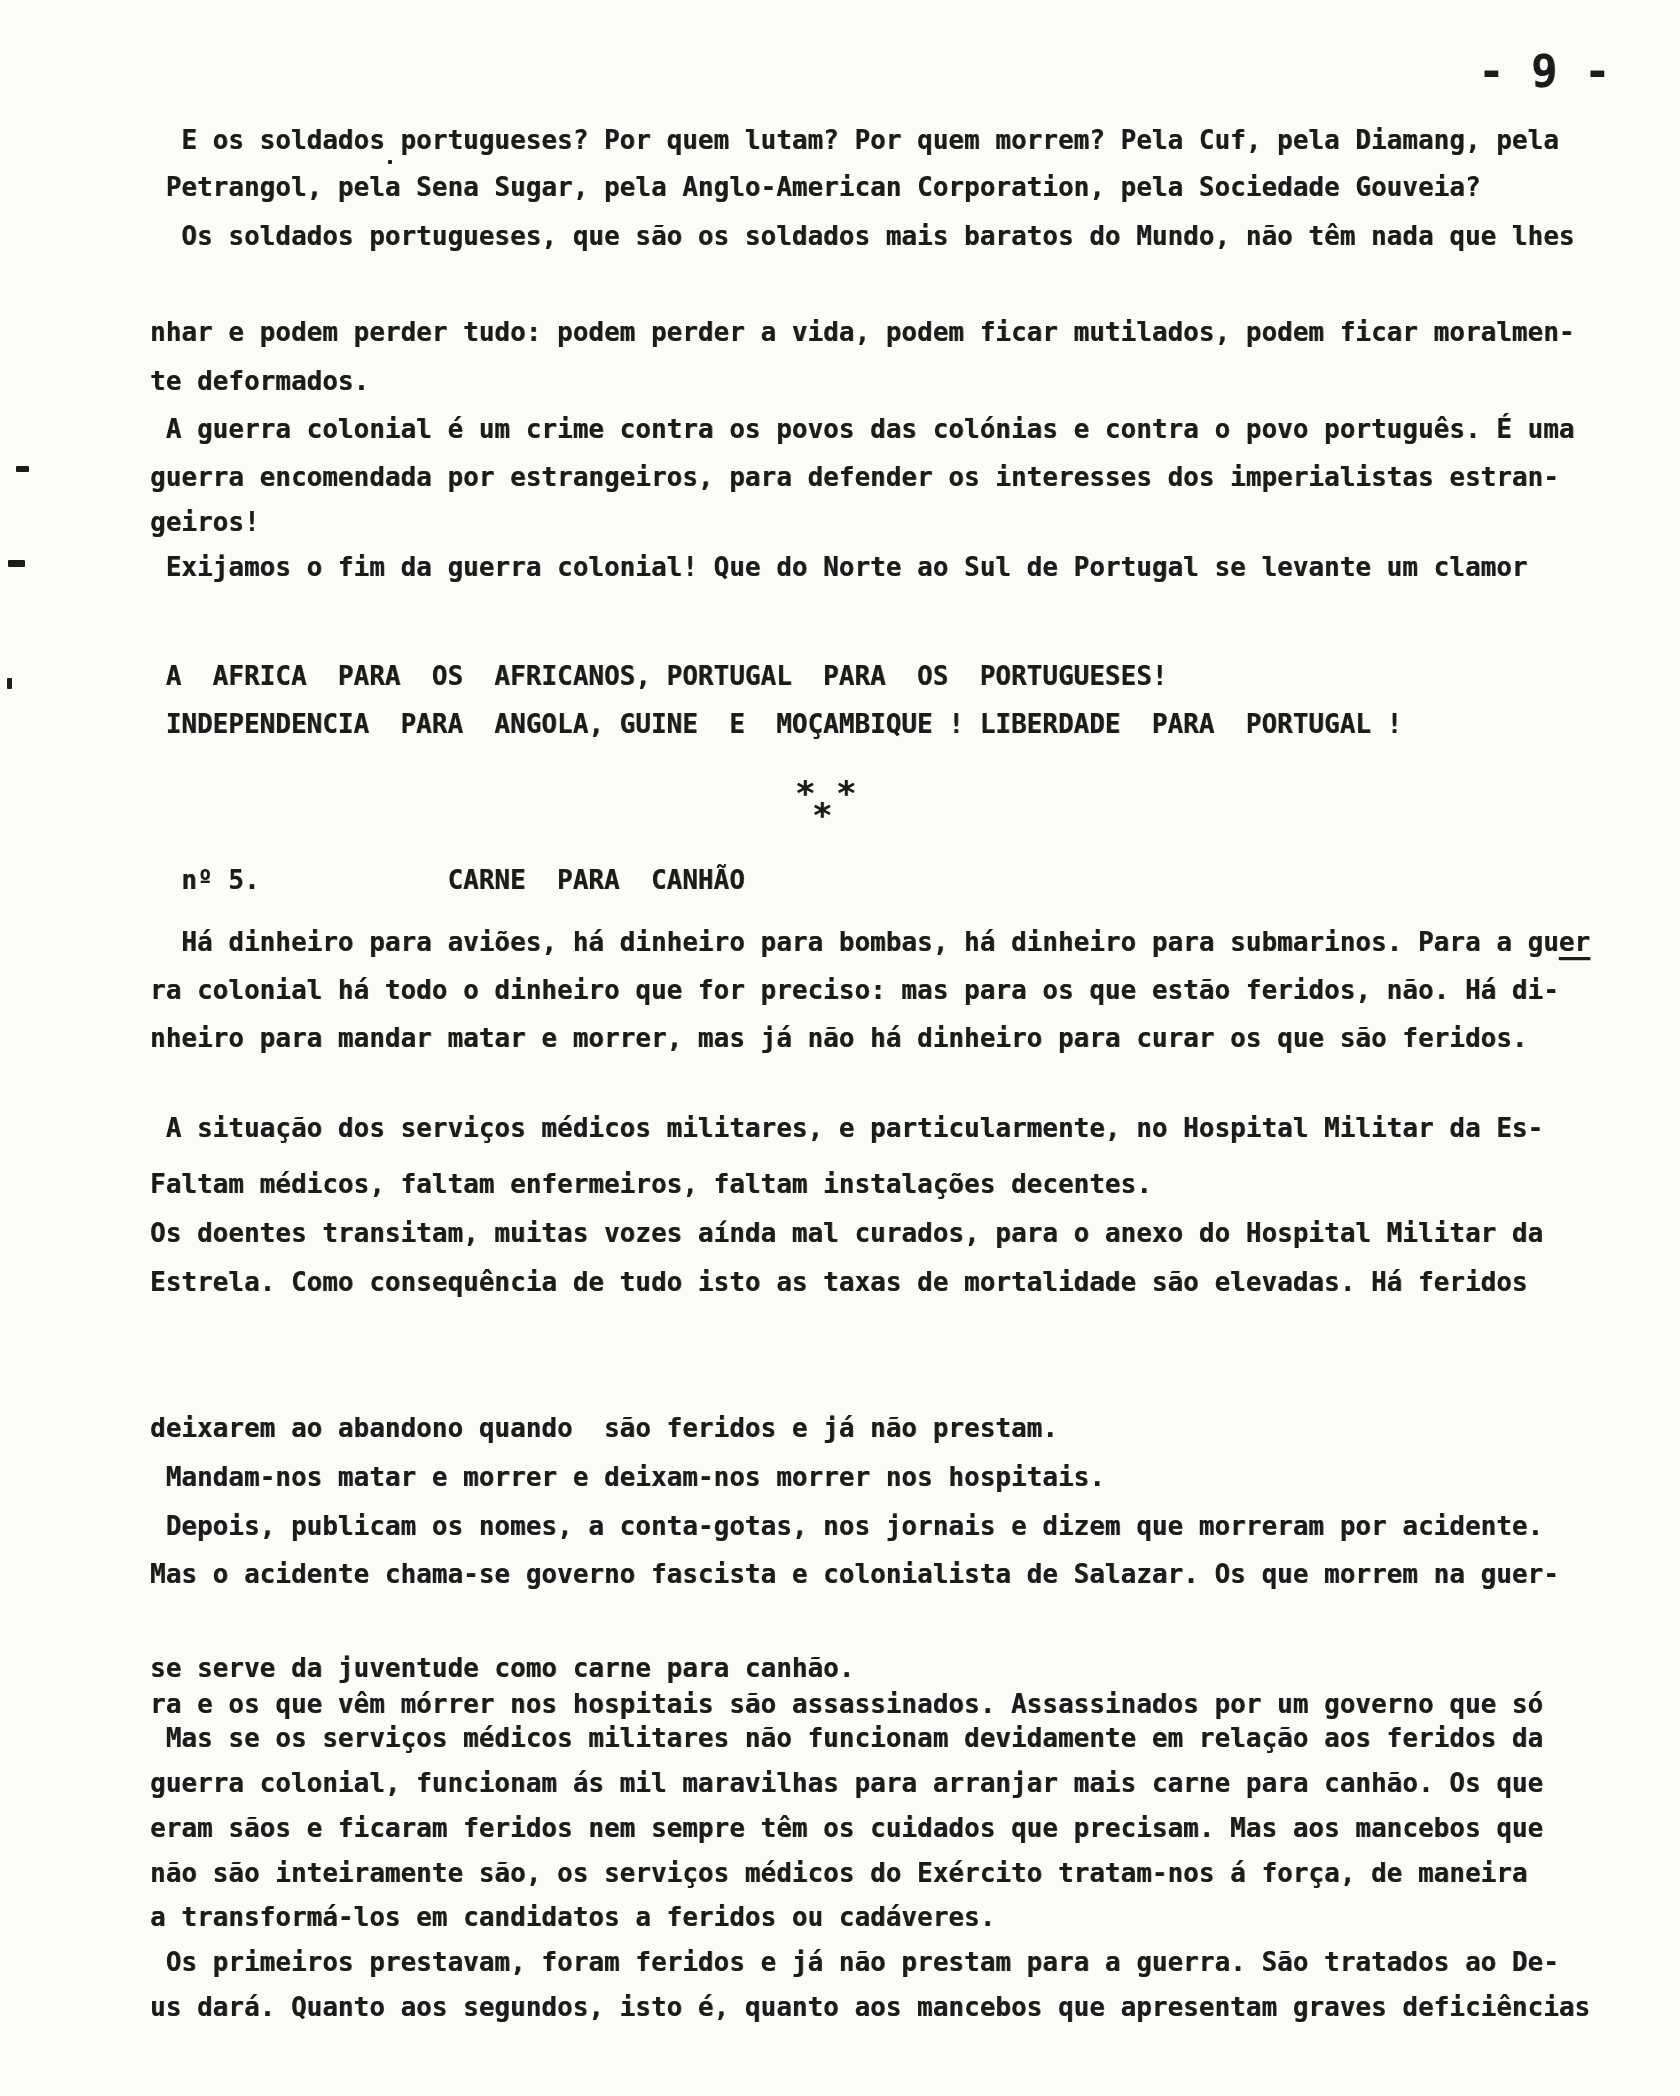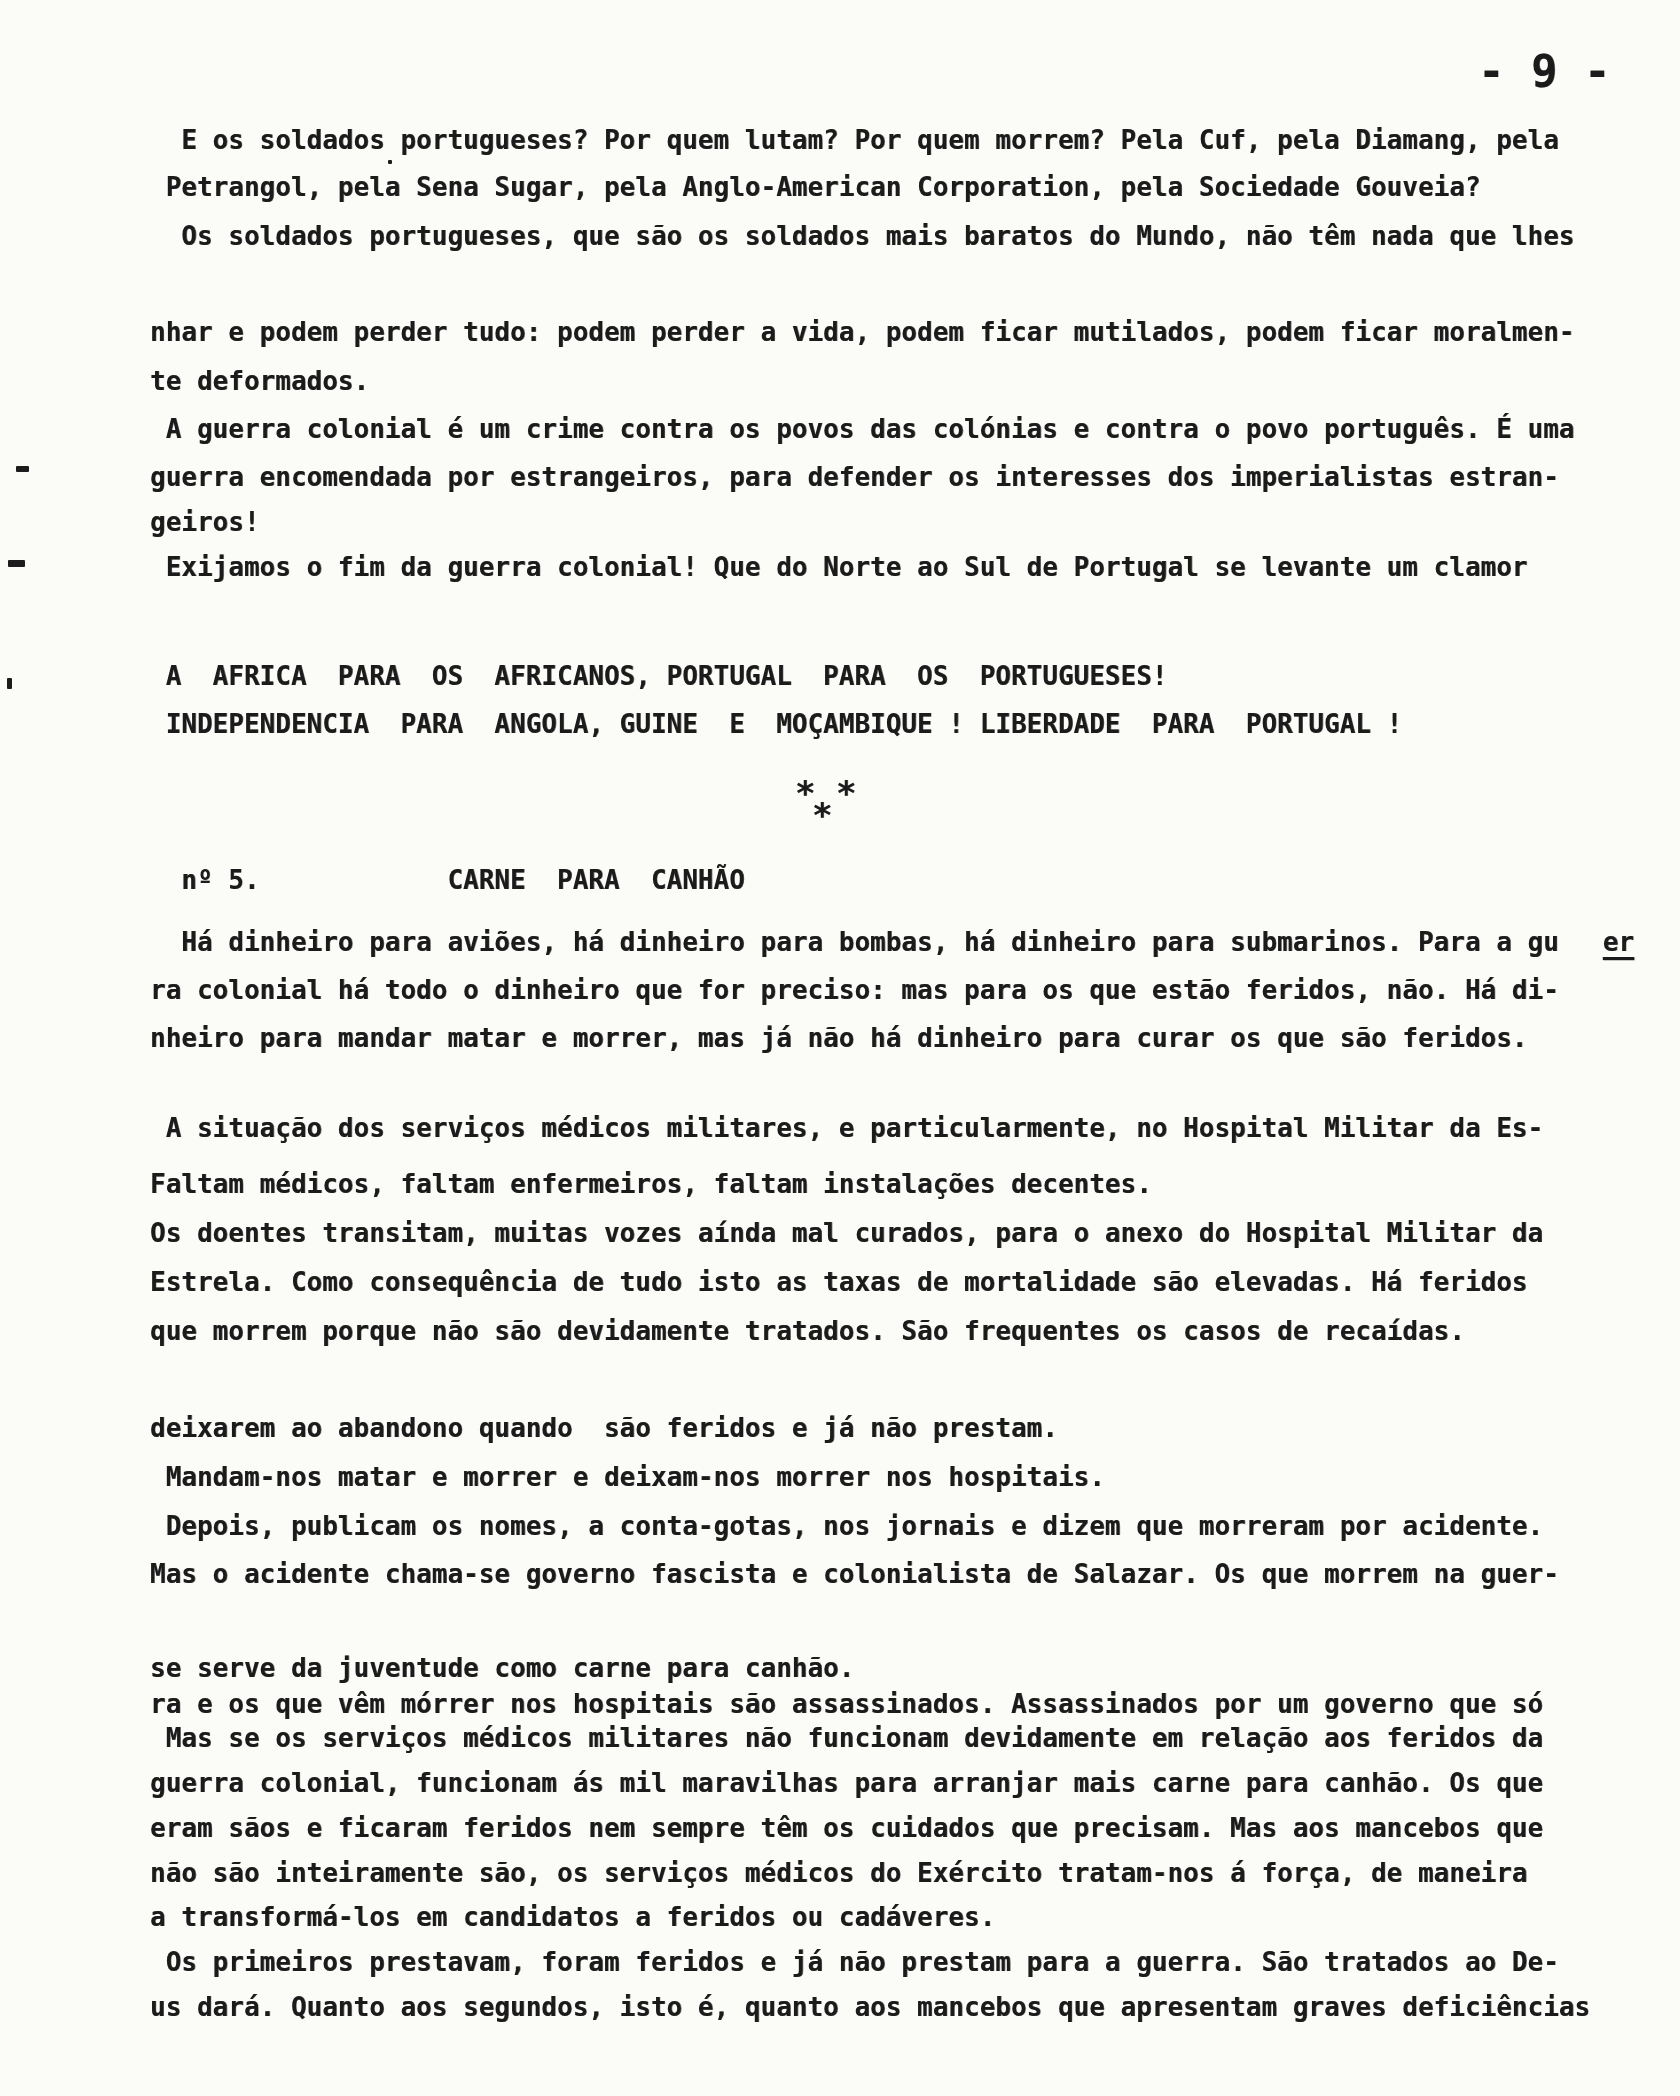--- a/index.html
+++ b/index.html
@@ -34,21 +34,20 @@
     position:absolute;
     font-size:34px;
     white-space:pre;
     line-height:30px;
     text-shadow:0.6px 0.4px 0.6px rgba(15,15,15,0.5);
   }
   .ul {
     text-decoration:underline;
     text-decoration-thickness:3px;
     text-underline-offset:6px;
-    padding-left:44px;
   }
   .speck {
     position:absolute;
     background:#1c1c1c;
     border-radius:1px;
   }
 </style>
 </head>
 <body>
 
@@ -74,21 +73,20 @@
   <div class="tl" style="top:864px">  nº 5.            CARNE  PARA  CANHÃO</div>
 
   <div class="tl" style="top:926px"><span>  Há dinheiro para aviões, há dinheiro para bombas, há dinheiro para submarinos. Para a gu</span><span class="ul">er</span></div>
 
   <div class="tl" style="top:974px">ra colonial há todo o dinheiro que for preciso: mas para os que estão feridos, não. Há di-</div>
   <div class="tl" style="top:1022px">nheiro para mandar matar e morrer, mas já não há dinheiro para curar os que são feridos.</div>
   <div class="tl" style="top:1112px"> A situação dos serviços médicos militares, e particularmente, no Hospital Militar da Es-</div>
   <div class="tl" style="top:1168px">Faltam médicos, faltam enfermeiros, faltam instalações decentes.</div>
   <div class="tl" style="top:1217px">Os doentes transitam, muitas vozes aínda mal curados, para o anexo do Hospital Militar da</div>
   <div class="tl" style="top:1266px">Estrela. Como consequência de tudo isto as taxas de mortalidade são elevadas. Há feridos</div>
-  <div class="tl" style="top:1315px">que morrem porque não são devidamente tratados. São frequentes os casos de recaídas.</div>
   <div class="tl" style="top:1412px">deixarem ao abandono quando  são feridos e já não prestam.</div>
   <div class="tl" style="top:1461px"> Mandam-nos matar e morrer e deixam-nos morrer nos hospitais.</div>
   <div class="tl" style="top:1510px"> Depois, publicam os nomes, a conta-gotas, nos jornais e dizem que morreram por acidente.</div>
   <div class="tl" style="top:1558px">Mas o acidente chama-se governo fascista e colonialista de Salazar. Os que morrem na guer-</div>
   <div class="tl" style="top:1688px">ra e os que vêm mórrer nos hospitais são assassinados. Assassinados por um governo que só</div>
   <div class="tl" style="top:1652px">se serve da juventude como carne para canhão.</div>
   <div class="tl" style="top:1722px"> Mas se os serviços médicos militares não funcionam devidamente em relação aos feridos da</div>
   <div class="tl" style="top:1767px">guerra colonial, funcionam ás mil maravilhas para arranjar mais carne para canhão. Os que</div>
   <div class="tl" style="top:1812px">eram sãos e ficaram feridos nem sempre têm os cuidados que precisam. Mas aos mancebos que</div>
   <div class="tl" style="top:1857px">não são inteiramente são, os serviços médicos do Exército tratam-nos á força, de maneira</div>

